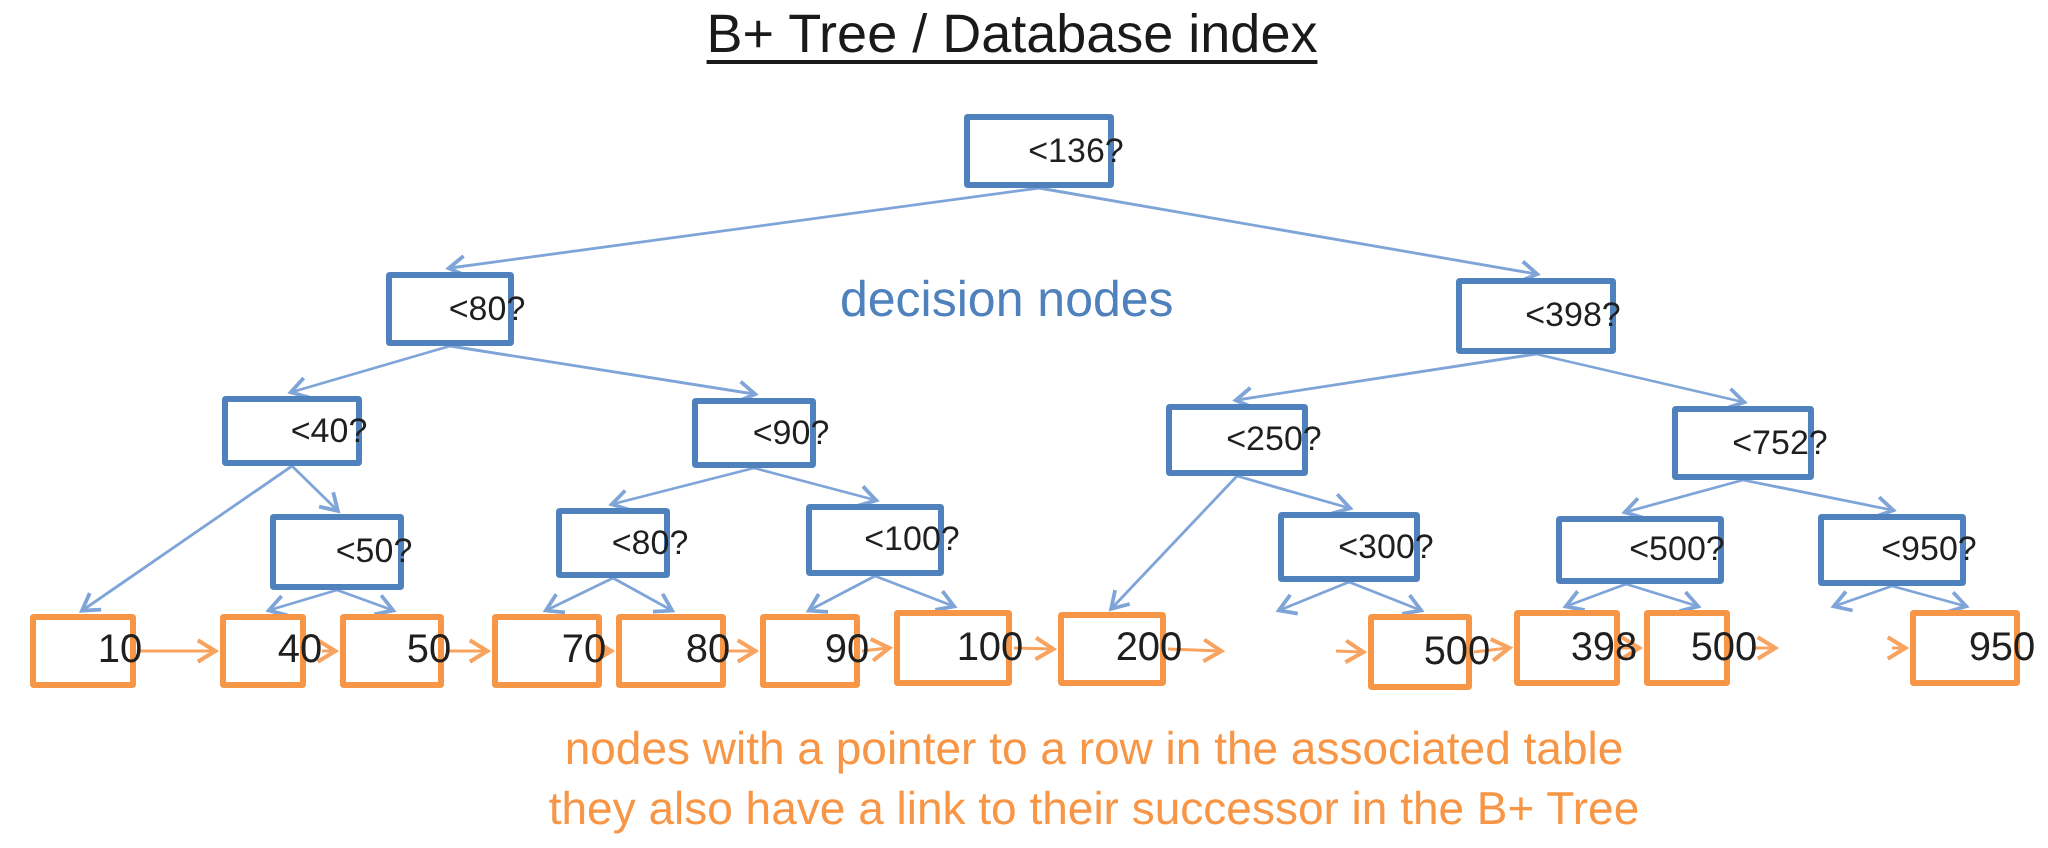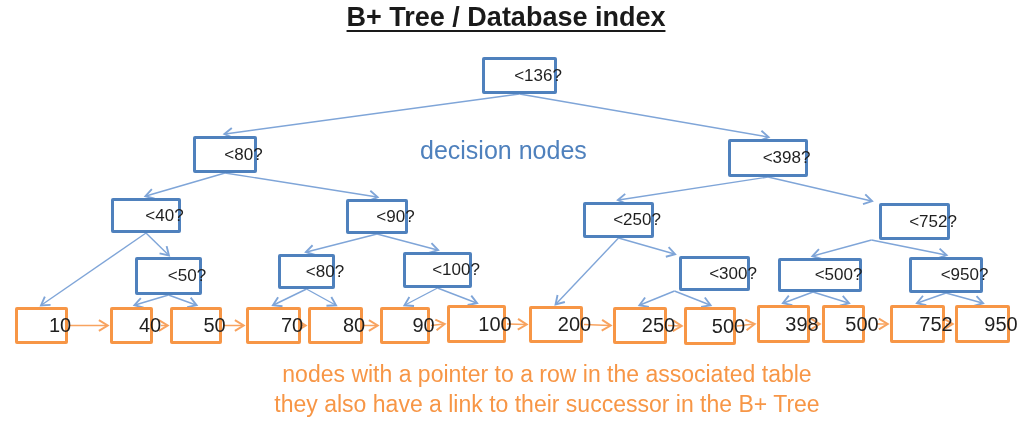--- a/index.html
+++ b/index.html
@@ -8,21 +8,21 @@
     background: #ffffff;
     font-family: "Liberation Sans", sans-serif;
     position: relative;
     overflow: hidden;
   }
   .stage { position: absolute; left: 0; top: 0; width: 1024px; height: 424px; }
 
   .page-title {
     position: absolute; left: 0; top: 2px; width: 1012px;
     text-align: center;
-    font-size: 27px; font-weight: 700;
+    font-size: 27px; font-weight: 400;
     color: var(--title, #1a1a1a);
     text-decoration: underline;
     text-underline-offset: 4px;
     letter-spacing: 0px;
   }
 
   svg.edges { position: absolute; left: 0; top: 0; z-index: 1; }
   .edge-blue   { stroke: var(--edge-blue, #7fa5d8); stroke-width: 1.4; }
   .edge-orange { stroke: var(--edge-orange, #f8a35f); stroke-width: 1.5; }
 
@@ -118,40 +118,38 @@
       <line class="edge-orange" marker-end="url(#ao)" x1="946" y1="324" x2="952" y2="324"></line>
     </svg>
 
   <div class="nodes-layer">
       <div class="node decision" style="left: 482px; top: 57px; width: 75px; height: 37px;">&lt;136?</div>
       <div class="node decision" style="left: 193px; top: 136px; width: 64px; height: 37px;">&lt;80?</div>
       <div class="node decision" style="left: 728px; top: 139px; width: 80px; height: 38px;">&lt;398?</div>
       <div class="node decision" style="left: 111px; top: 198px; width: 70px; height: 35px;">&lt;40?</div>
       <div class="node decision" style="left: 346px; top: 199px; width: 62px; height: 35px;">&lt;90?</div>
       <div class="node decision" style="left: 583px; top: 202px; width: 71px; height: 36px;">&lt;250?</div>
-      <div class="node decision" style="left: 836px; top: 203px; width: 71px; height: 37px; margin-left: 43px;">&lt;752?</div>
+      <div class="node decision" style="left: 836px; top: 203px; width: 71px; height: 37px;">&lt;752?</div>
       <div class="node decision" style="left: 135px; top: 257px; width: 67px; height: 38px;">&lt;50?</div>
       <div class="node decision" style="left: 278px; top: 254px; width: 57px; height: 35px;">&lt;80?</div>
       <div class="node decision" style="left: 403px; top: 252px; width: 69px; height: 36px;">&lt;100?</div>
-      <div class="node decision" style="left: 639px; top: 256px; width: 71px; height: 35px; margin-left: 40px;">&lt;300?</div>
+      <div class="node decision" style="left: 639px; top: 256px; width: 71px; height: 35px;">&lt;300?</div>
       <div class="node decision" style="left: 778px; top: 258px; width: 84px; height: 34px;">&lt;500?</div>
       <div class="node decision" style="left: 909px; top: 257px; width: 74px; height: 36px;">&lt;950?</div>
       <div class="node leaf" style="left: 15px; top: 307px; width: 53px; height: 37px;">10</div>
       <div class="node leaf" style="left: 110px; top: 307px; width: 38px; height: 37px;">40</div>
       <div class="node leaf" style="left: 170px; top: 307px; width: 52px; height: 37px;">50</div>
       <div class="node leaf" style="left: 246px; top: 307px; width: 55px; height: 37px;">70</div>
       <div class="node leaf" style="left: 308px; top: 307px; width: 55px; height: 37px;">80</div>
       <div class="node leaf" style="left: 380px; top: 307px; width: 50px; height: 37px;">90</div>
       <div class="node leaf" style="left: 447px; top: 305px; width: 59px; height: 38px;">100</div>
       <div class="node leaf" style="left: 529px; top: 306px; width: 54px; height: 37px;">200</div>
-      <div class="node leaf" style="left: 613px; top: 307px; width: 54px; height: 37px;">250</div>
       <div class="node leaf" style="left: 684px; top: 307px; width: 52px; height: 38px;">500</div>
       <div class="node leaf" style="left: 757px; top: 305px; width: 53px; height: 38px;">398</div>
       <div class="node leaf" style="left: 822px; top: 305px; width: 41px; height: 38px;">500</div>
-      <div class="node leaf" style="left: 890px; top: 305px; width: 55px; height: 38px;">752</div>
       <div class="node leaf" style="left: 955px; top: 305px; width: 55px; height: 38px; text-align: center;">950</div>
     </div>
 
   <div class="decision-label">decision nodes</div>
 
   <div class="caption">
     <div>nodes with a pointer to a row in the associated table</div>
     <div>they also have a link to their successor in the B+ Tree</div>
   </div>
 

